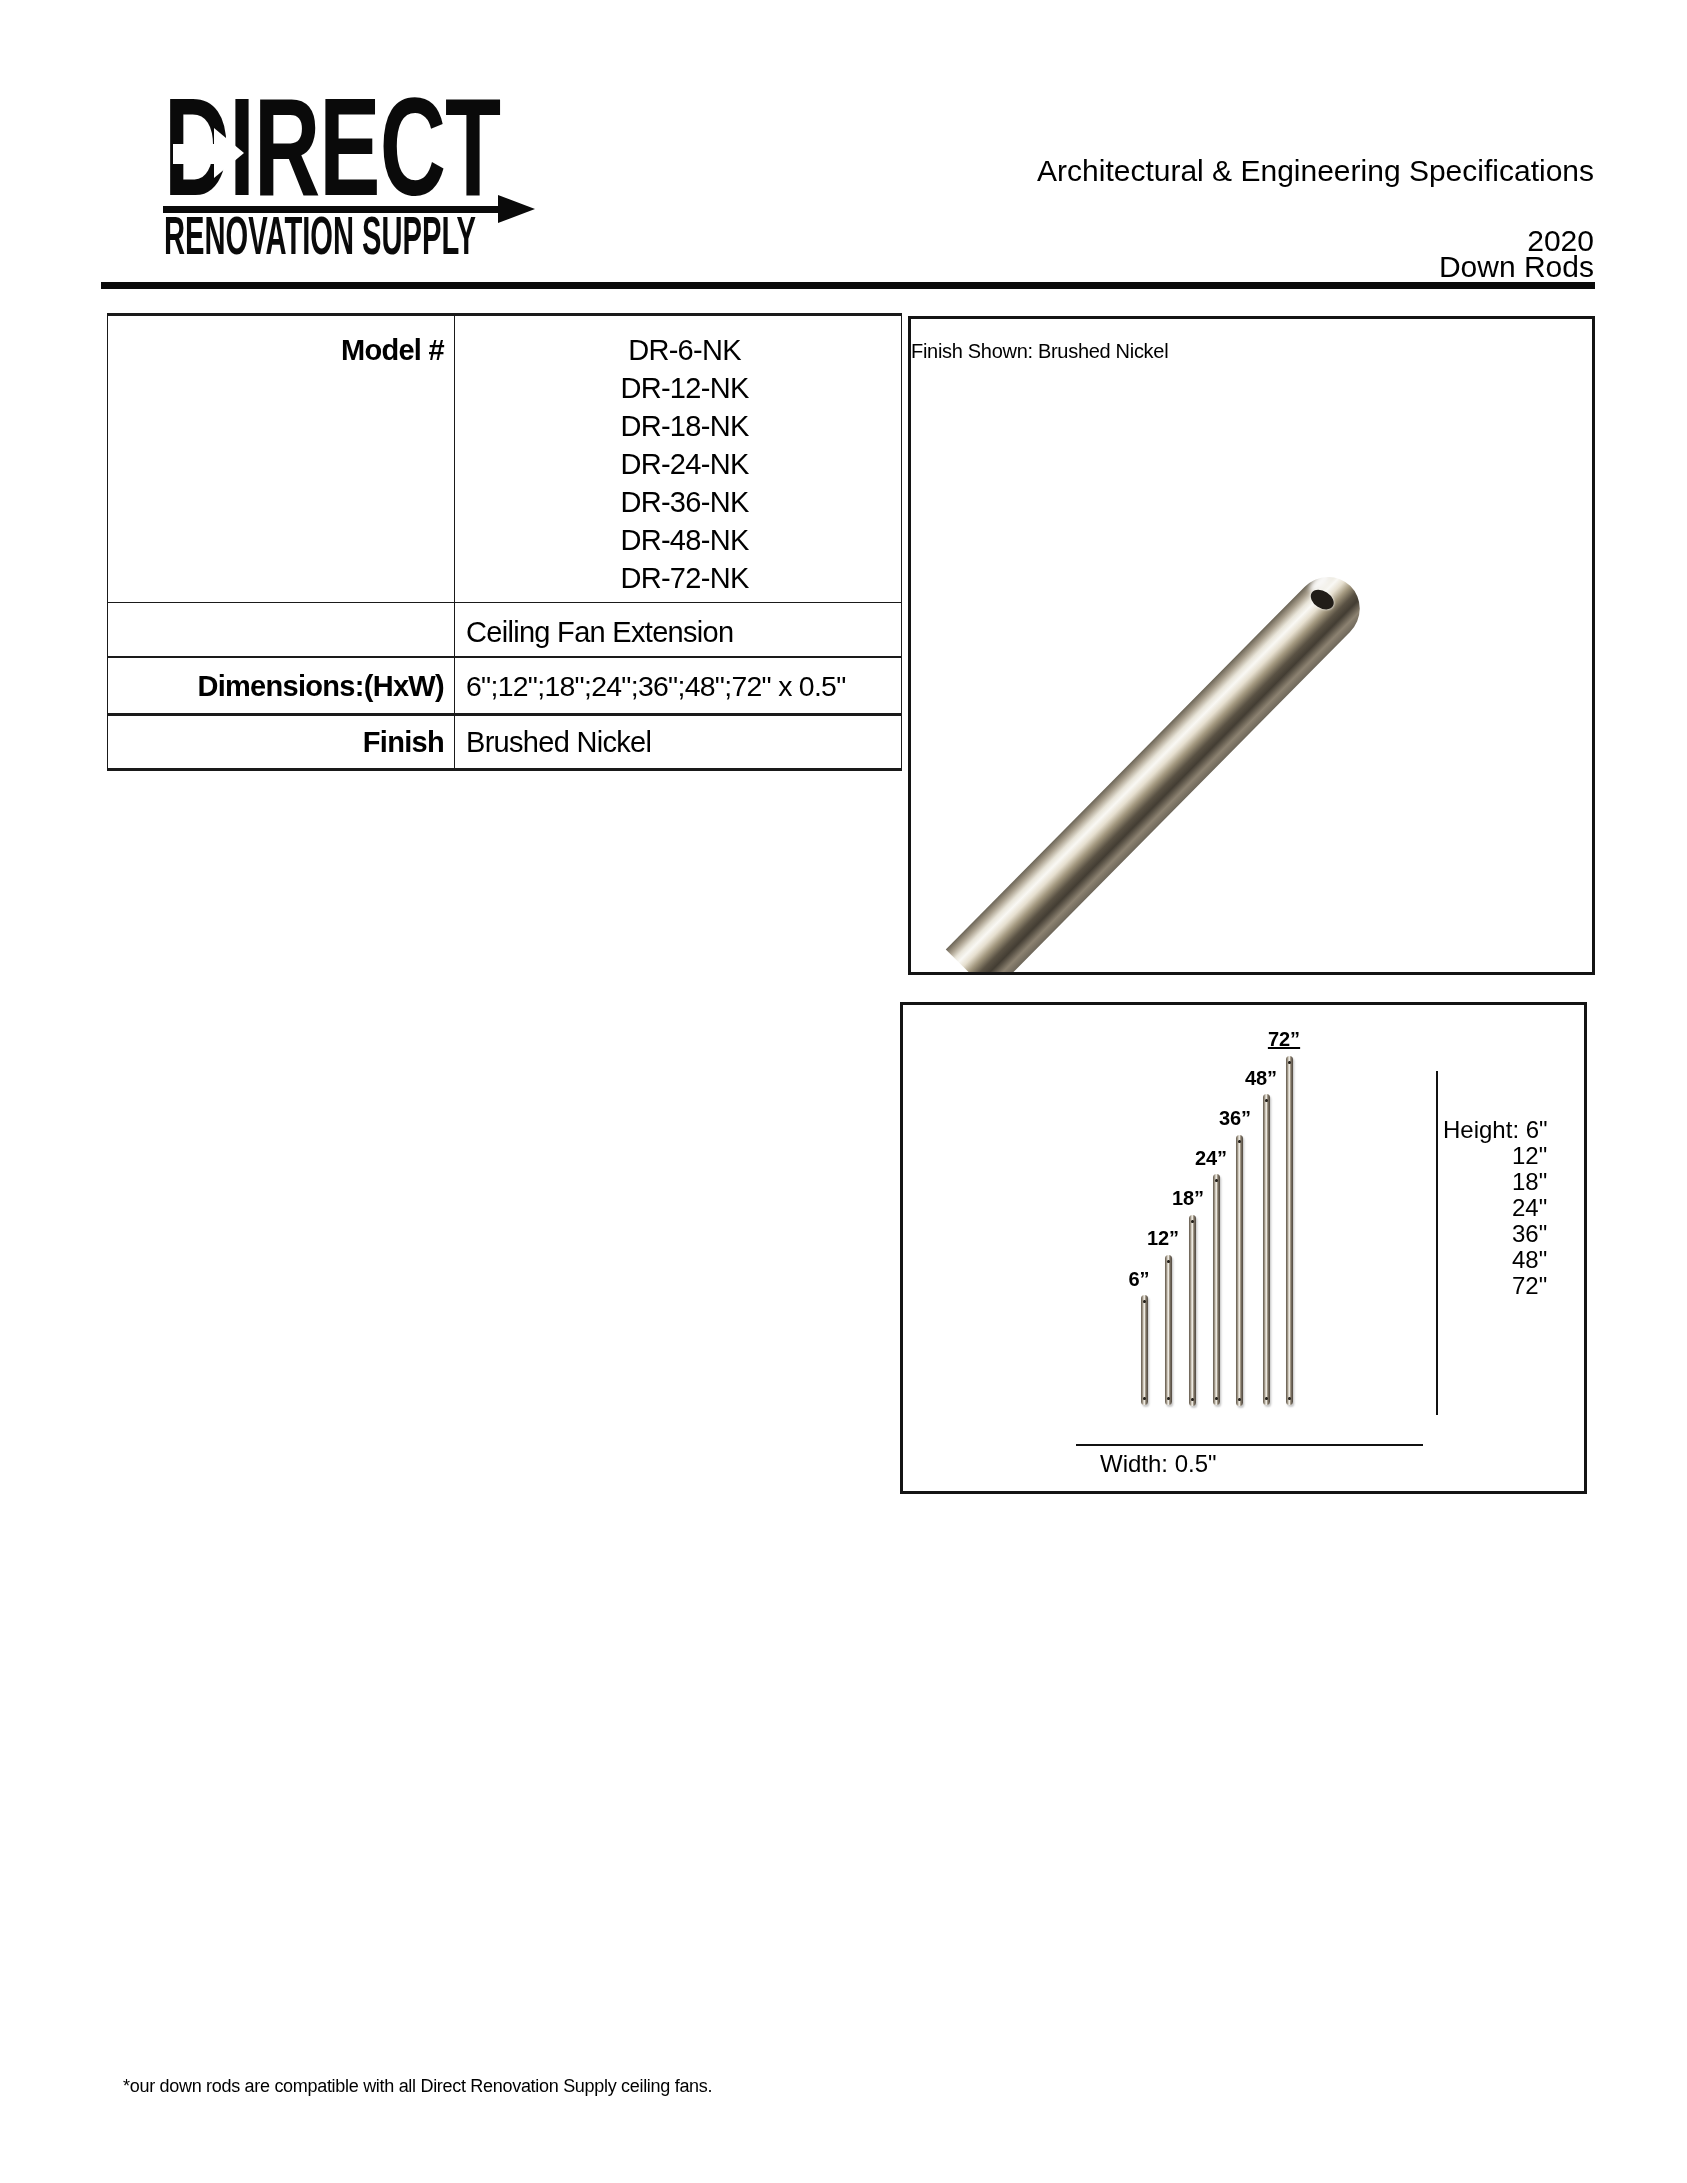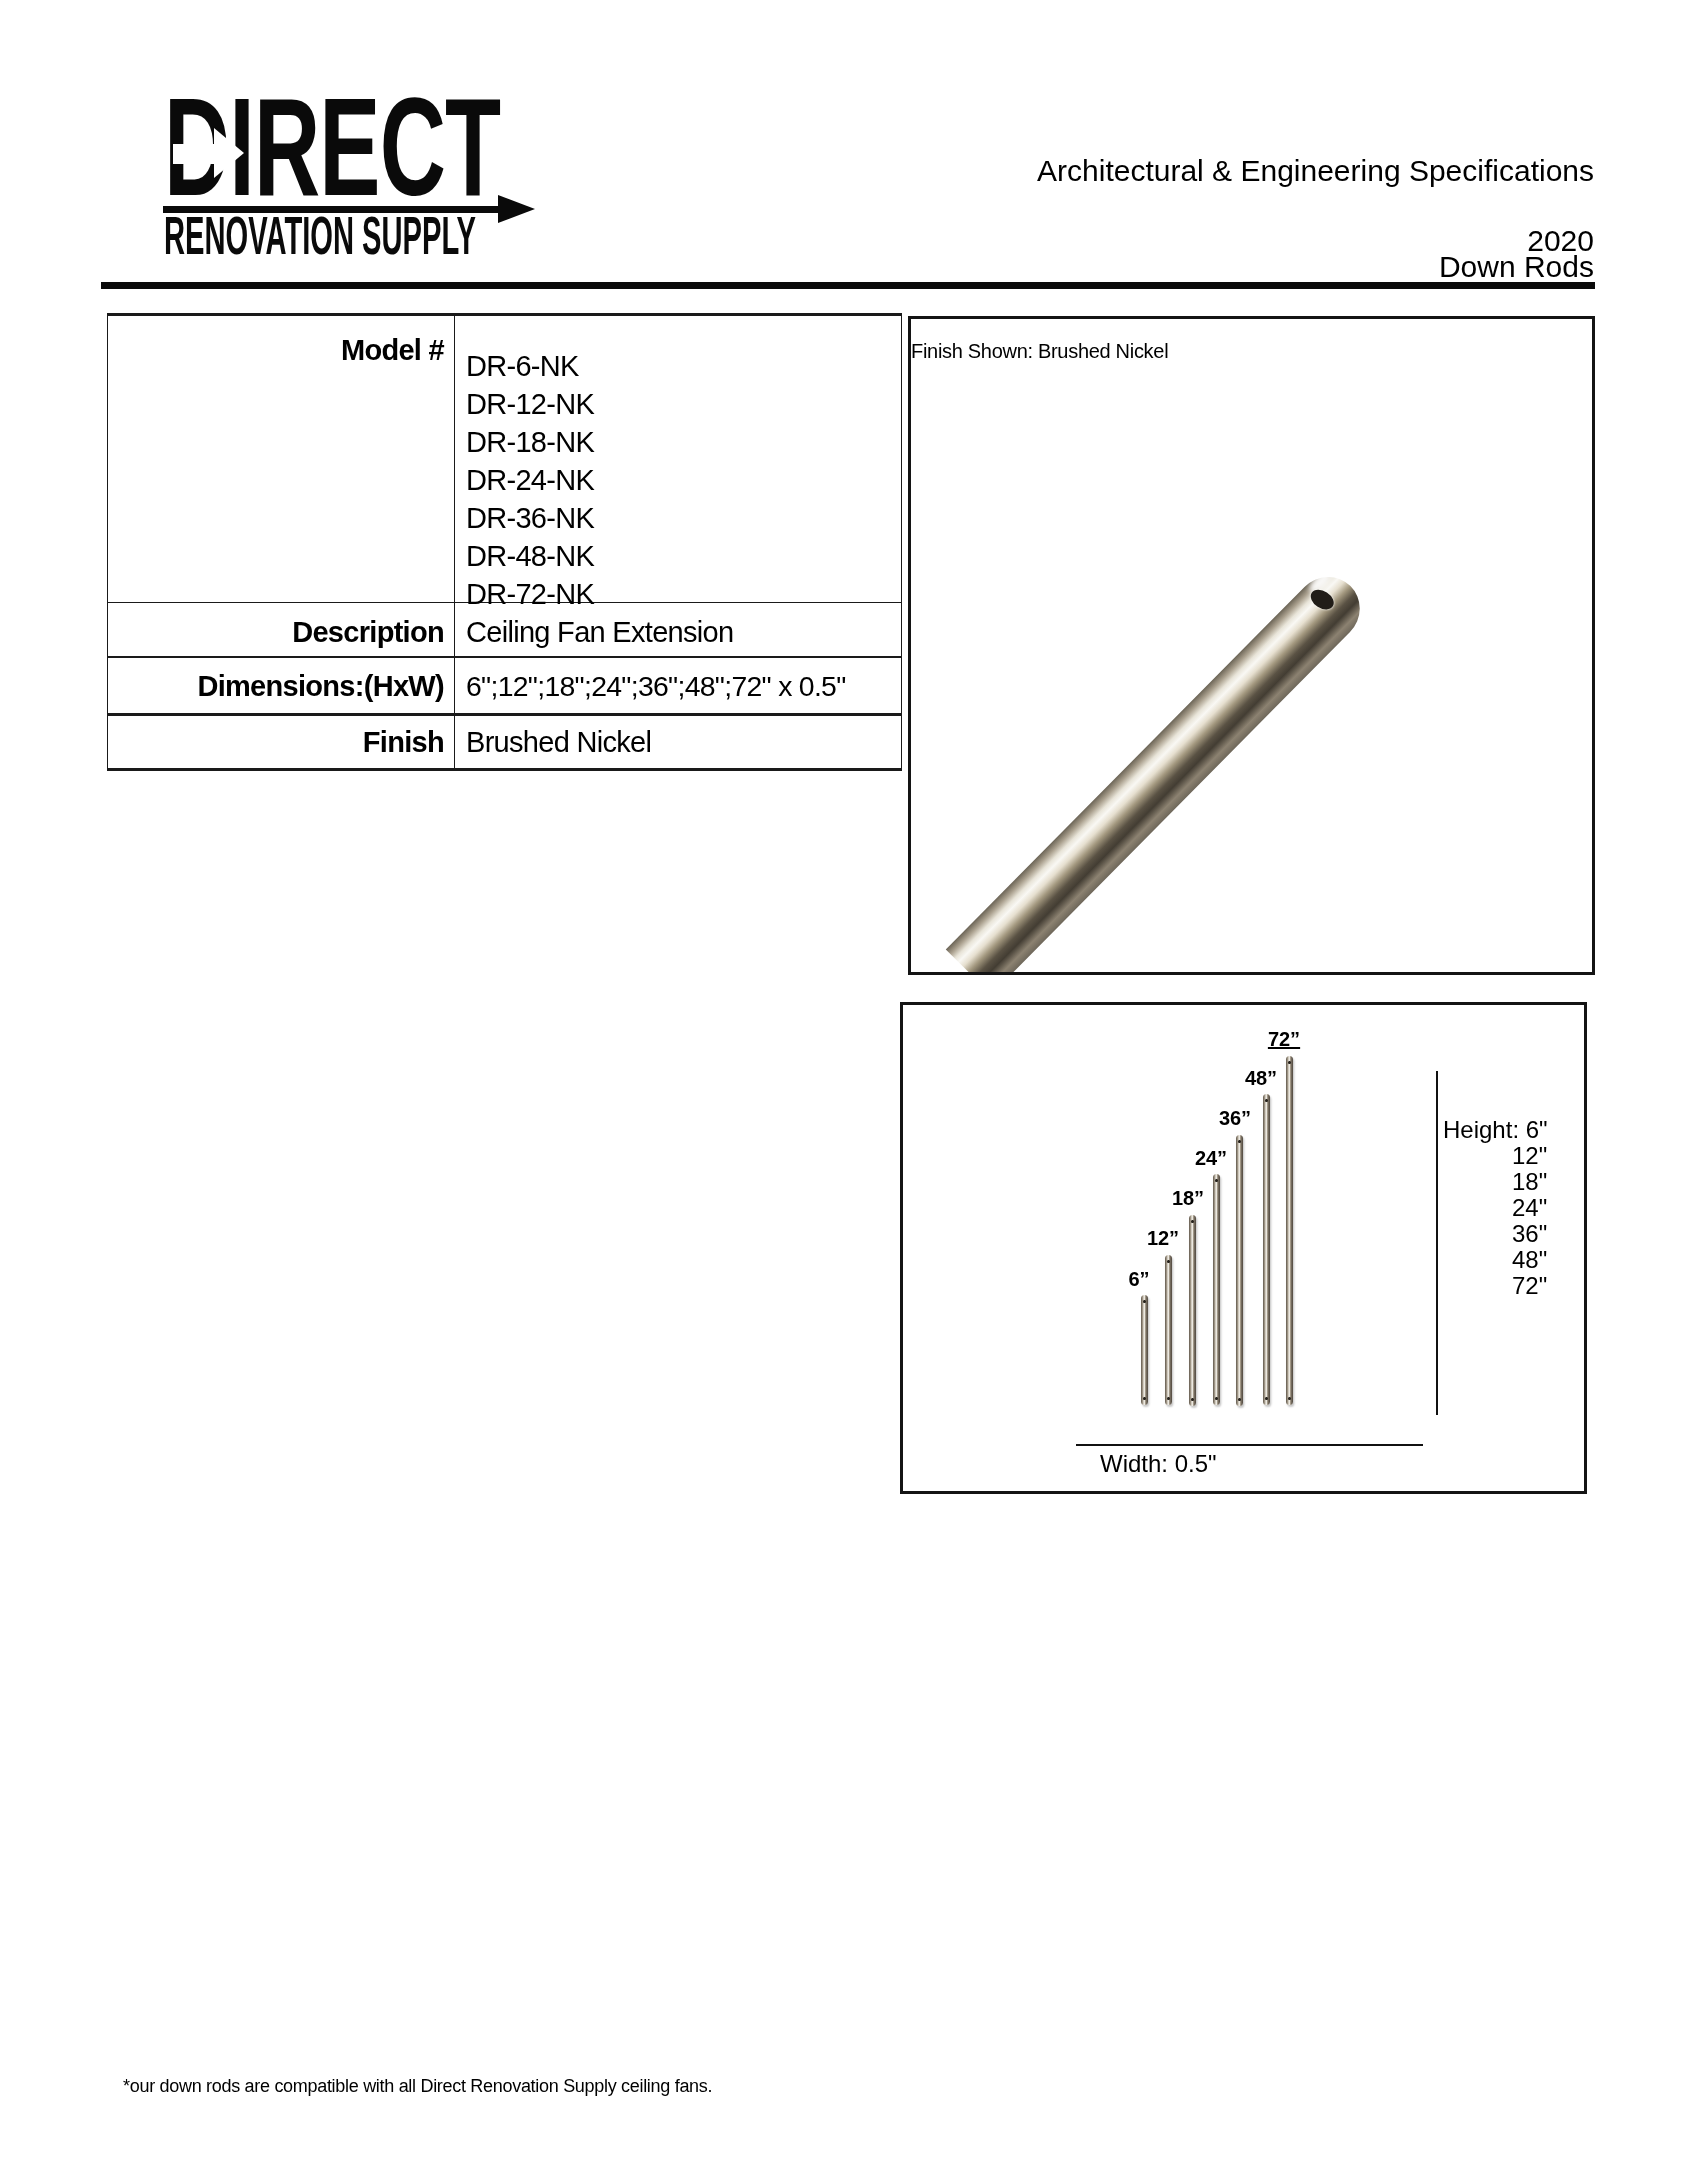--- a/index.html
+++ b/index.html
@@ -47,21 +47,21 @@
   .t-bottom{left:0;top:455px;width:795px;height:3.3px;}
   .t-left{left:0;top:0;width:1.3px;height:458px;}
   .t-right{left:794px;top:0;width:1.3px;height:458px;}
   .t-div{left:347px;top:0;width:1.3px;height:458px;}
   .cell-label{
     left:0;width:337px;text-align:right;font-weight:bold;font-size:29px;
     white-space:nowrap;letter-spacing:-0.7px;
   }
   .cell-value{left:359px;width:437px;font-size:29px;white-space:nowrap;letter-spacing:-0.7px;}
   .model-label{top:18px;line-height:38px;}
-  .model-list{top:34px;line-height:38px;}
+  .model-list{top:18px;line-height:38px;text-align:center;}
   .row-desc-label{top:295px;height:48px;line-height:48px;}
   .row-desc-value{top:295px;height:48px;line-height:48px;}
   .row-dim-label{top:347px;height:53px;line-height:53px;}
   .row-dim-value{top:347px;height:53px;line-height:53px;font-size:28.4px;}
   .row-fin-label{top:404px;height:50px;line-height:50px;}
   .row-fin-value{top:404px;height:50px;line-height:50px;}
 
   
   .photo-box{
     left:908px;top:316px;width:687px;height:659px;
@@ -148,21 +148,20 @@
     <div class="abs cell-value model-list">
       <div>DR-6-NK</div>
       <div>DR-12-NK</div>
       <div>DR-18-NK</div>
       <div>DR-24-NK</div>
       <div>DR-36-NK</div>
       <div>DR-48-NK</div>
       <div>DR-72-NK</div>
     </div>
 
-    <div class="abs cell-label row-desc-label">Description</div>
     <div class="abs cell-value row-desc-value">Ceiling Fan Extension</div>
 
     <div class="abs cell-label row-dim-label">Dimensions:(HxW)</div>
     <div class="abs cell-value row-dim-value">6";12";18";24";36";48";72" x 0.5"</div>
 
     <div class="abs cell-label row-fin-label">Finish</div>
     <div class="abs cell-value row-fin-value">Brushed Nickel</div>
   </div>
 
   <div class="abs photo-box">

